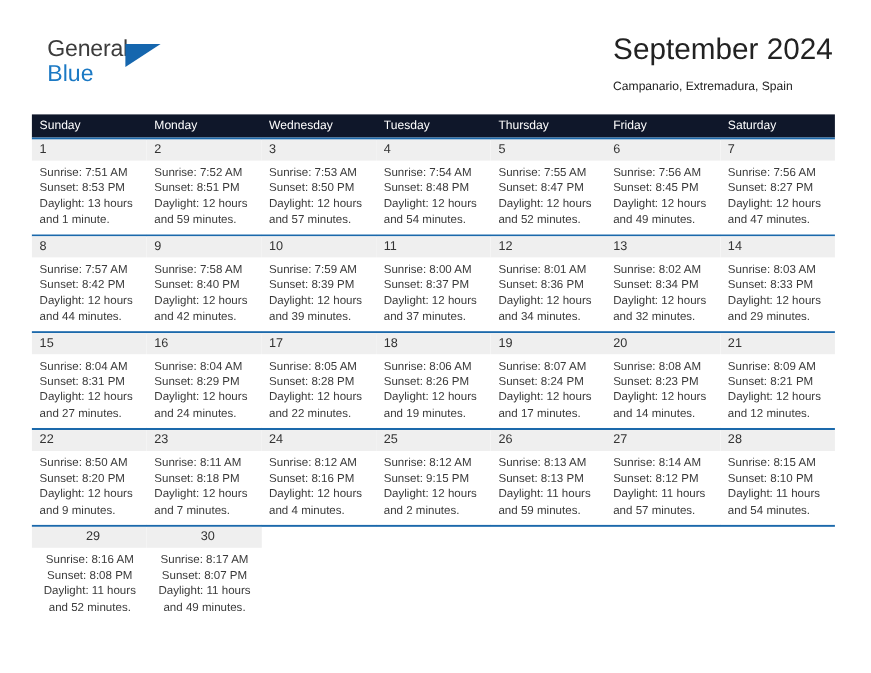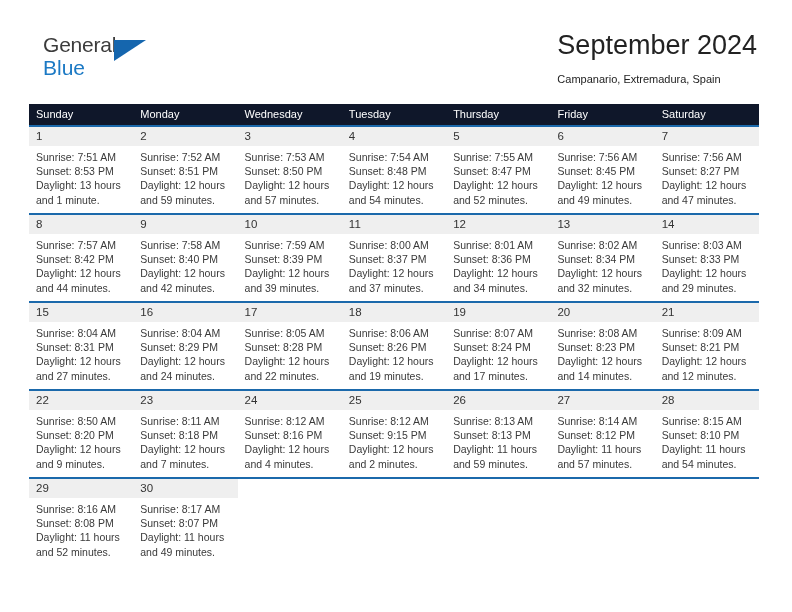--- a/index.html
+++ b/index.html
@@ -105,20 +105,21 @@
   }
 
   .week-row {
     display: flex;
     border-top: 2px solid #1b69ab;
     height: 88px;
     box-sizing: border-box;
   }
   .week-row.last {
     height: 86px;
+    text-align: center;
   }
   .day-cell {
     flex: 1 1 0;
     box-sizing: border-box;
     position: relative;
     background: #ffffff;
   }
   .day-cell.filled .daynum-band {
     background: #efefef;
   }

